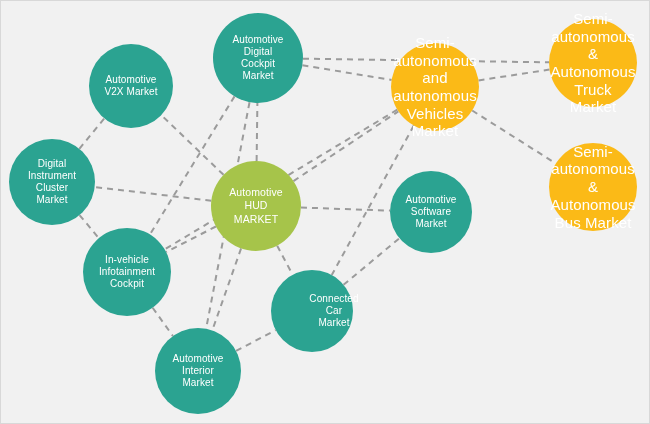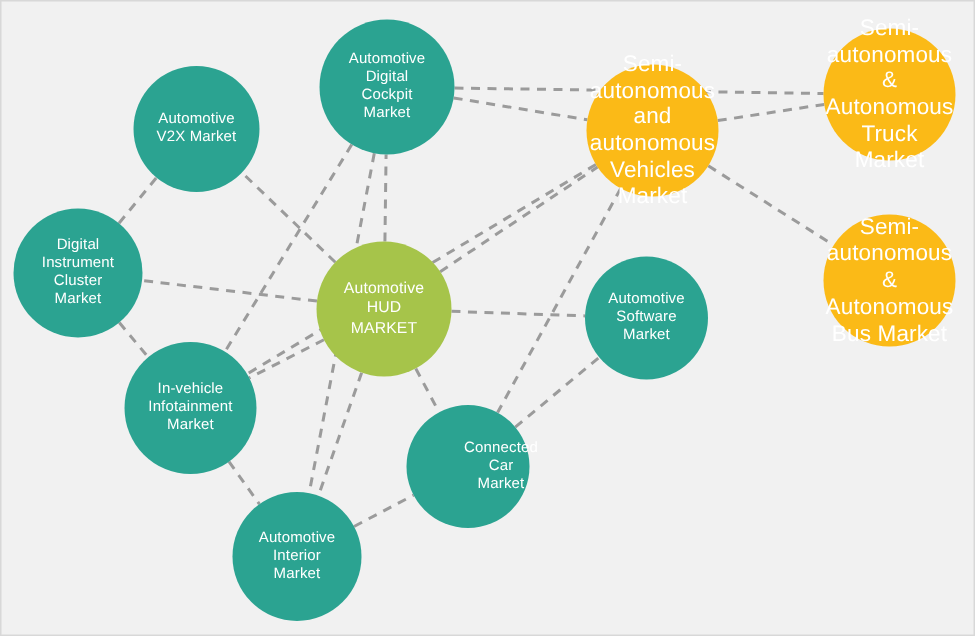--- a/index.html
+++ b/index.html
@@ -131,21 +131,21 @@
       </div>
       <div class="node size-sm" style="left: 548px; top: 142px; width: 88px; height: 88px; background: rgb(251, 186, 23);">
         <span class="node-label" style="color: rgb(255, 255, 255);">Semi-
 autonomous &amp;
 Autonomous
 Bus Market</span>
       </div>
       <div class="node size-md" style="left: 82px; top: 227px; width: 88px; height: 88px; background: rgb(43, 163, 145);">
         <span class="node-label" style="color: rgb(255, 255, 255);">In-vehicle
 Infotainment
-Market</span>
+Cockpit</span>
       </div>
       <div class="node size-md" style="left: 270px; top: 269px; width: 82px; height: 82px; background: rgb(43, 163, 145);">
         <span class="node-label" style="color: rgb(255, 255, 255); margin-left: 44px;">Connected
 Car Market</span>
       </div>
       <div class="node size-md" style="left: 154px; top: 327px; width: 86px; height: 86px; background: rgb(43, 163, 145);">
         <span class="node-label" style="color: rgb(255, 255, 255);">Automotive
 Interior
 Market</span>
       </div>

